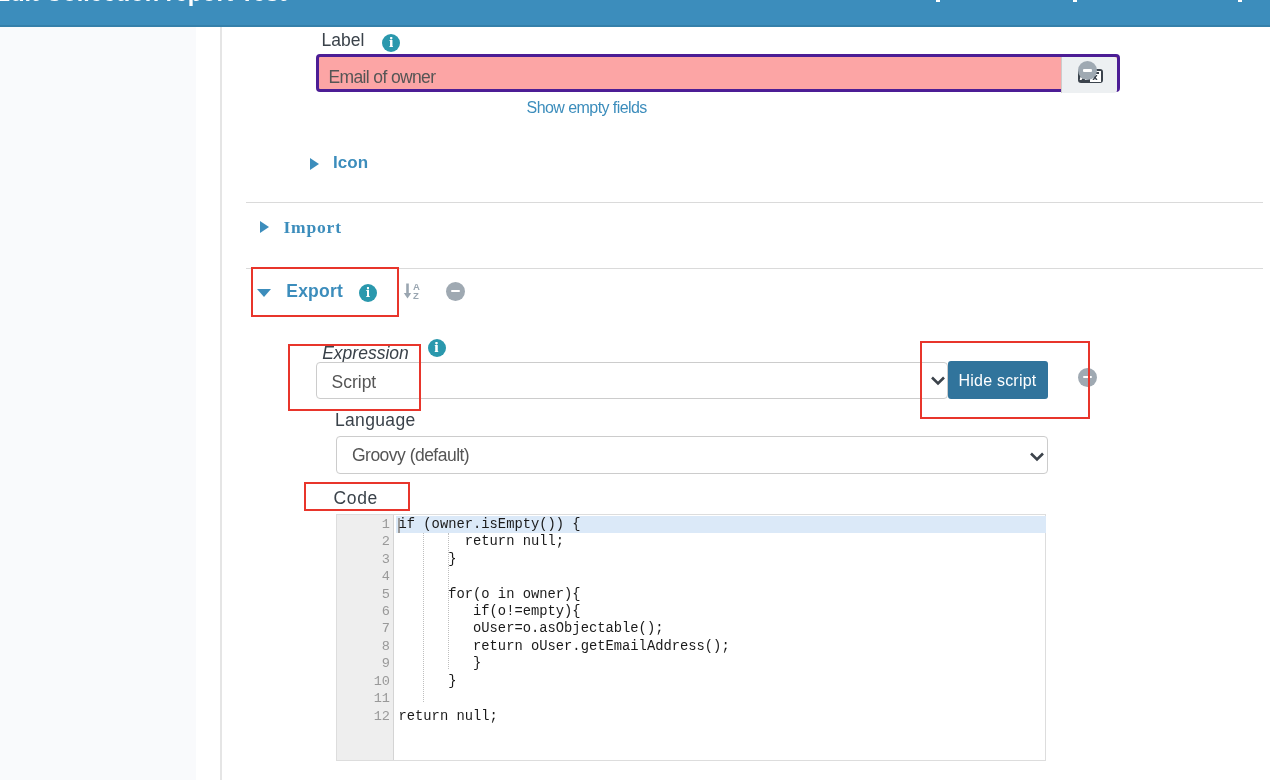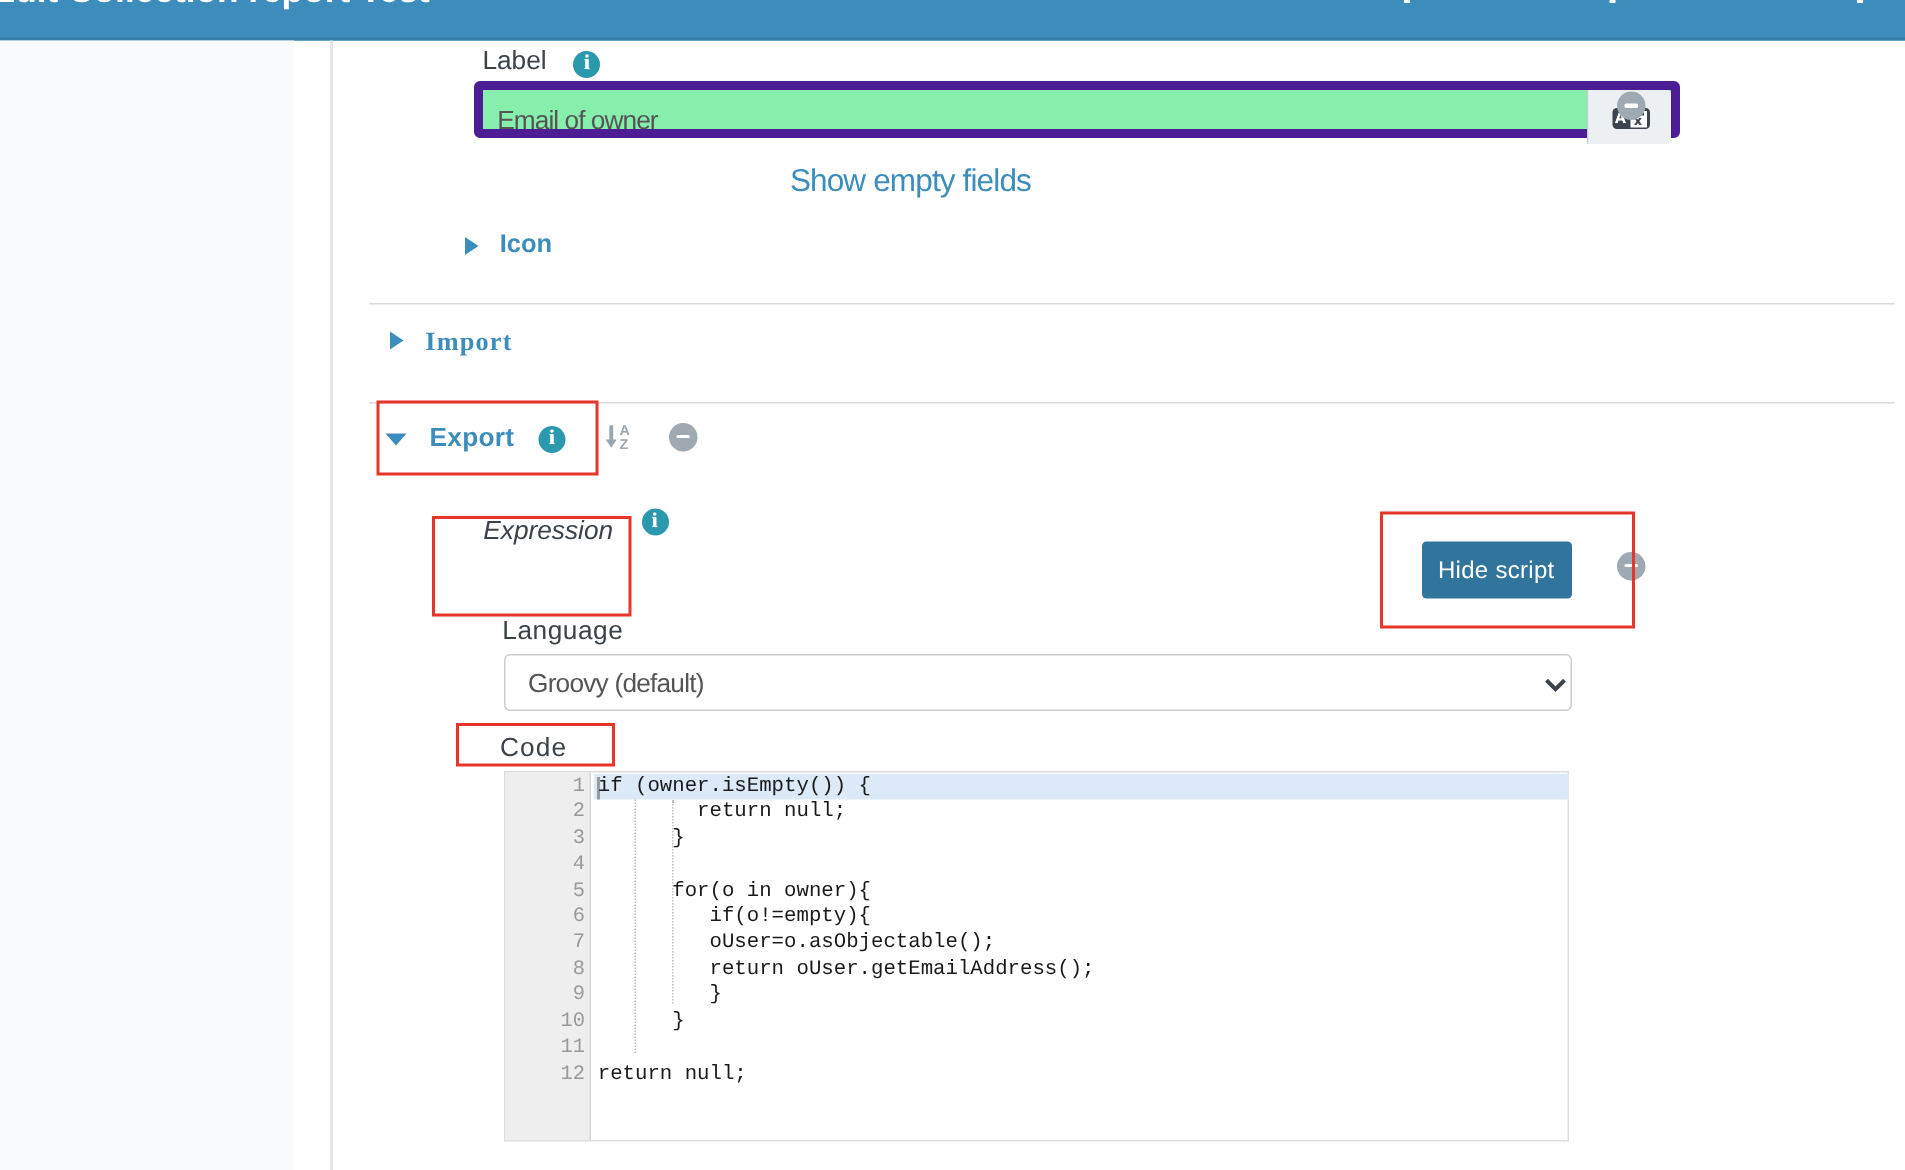--- a/index.html
+++ b/index.html
@@ -24,21 +24,21 @@
 .info { width:18px; height:18px; border-radius:50%; background:#2a98ad;
   color:#fff; text-align:center; font-family:"Liberation Serif", serif;
   font-weight:bold; font-size:14px; line-height:17.5px;
   text-shadow:0 0 0.6px #fff; }
 
 .minus { width:19px; height:19px; border-radius:50%; background:#9fa9b2; }
 .minus:after { content:""; position:absolute; left:5px; top:8.2px; width:9px;
   height:2.6px; background:#fff; border-radius:1px; }
 
 #igroup { left:315.5px; top:54px; width:804px; height:37.5px;
-  border:6px solid #4c1d95; border-radius:4px; background:#86efac; }
+  border:3px solid #4c1d95; border-radius:4px; background:#fca5a5; }
 #iaddon { position:absolute; right:0; top:0; width:55.5px; height:35.5px;
   background:#edf0f2; border-left:1px solid #ccc; border-radius:0 3px 3px 0; }
 
 #txicon { position:absolute; left:15.5px; top:12px; width:25px; height:14px;
   background:#3b434c; border-radius:3px; }
 #txicon .a { position:absolute; left:2px; top:1.8px; color:#fff;
   font-size:10.5px; font-weight:bold; line-height:11px;
   text-shadow:0 0 0.6px #fff; }
 #txicon .bx { position:absolute; right:1.5px; top:1.5px; width:11px;
   height:11px; background:#fff; }
@@ -105,21 +105,21 @@
         <span class="a">A</span>
         <span class="bx">
             <span class="x">x</span>
             <span class="mac"></span>
           </span>
       </div>
     </div>
   </div>
   <div class="abs minus" style="left:1077.5px; top:61px;"></div>
 
-  <div class="abs lbl blue" style="left:526.6px; top:110px; font-size:21px; letter-spacing:-0.57px;">Show empty fields</div>
+  <div class="abs lbl blue" style="left:526.6px; top:100px; font-size:16px; letter-spacing:-0.57px;">Show empty fields</div>
 
   <div class="abs tri-r" style="left:309.9px; top:157.9px;"></div>
   <div class="abs lbl blue bold" style="left:333.1px; top:153.9px; font-size:17px;">Icon</div>
 
   <div class="abs hline" style="left:246px; top:202px; width:1017px;"></div>
 
   <div class="abs tri-r" style="left:260px; top:220.8px;"></div>
   <div class="abs lbl blue bold" style="left:283.5px; top:218.5px; letter-spacing:0.8px;font-family:Liberation Serif, serif;">Import</div>
 
   <div class="abs hline" style="left:246px; top:267.5px; width:1017px;"></div>
@@ -133,20 +133,26 @@
     <polygon points="0.8,12 8.2,12 4.5,17.5" fill="#9aa6b1"></polygon>
     <text x="10" y="9" font-family="Liberation Sans" font-size="9.5" font-weight="bold" fill="#9aa6b1">A</text>
     <text x="10" y="18" font-family="Liberation Sans" font-size="9.5" font-weight="bold" fill="#9aa6b1">Z</text>
   </svg>
   <div class="abs minus" style="left:446px; top:281.5px;"></div>
 
   <div class="abs red" style="left:250.5px; top:266.5px; width:148.5px; height:50px;"></div>
 
   <div class="abs lbl" style="left:322.2px; top:345px;font-style:italic;">Expression</div>
   <div class="abs info" style="left:427.5px; top:338.5px;">i</div>
+  <div class="abs sel" style="left:315.5px; top:361.5px; width:632px;">
+    <div class="t" style="left:15px; top:11.5px;">Script</div>
+    <svg class="chev" style="left:613px; top:12px;" width="16" height="12" viewBox="0 0 16 12">
+      <polyline points="2,2.5 8,8.5 14,2.5" fill="none" stroke="#3c434b" stroke-width="2.6"></polyline>
+    </svg>
+  </div>
   <div class="abs" id="hidebtn">
       <span>Hide script</span>
     </div>
   <div class="abs minus" style="left:1077.5px; top:367.5px;"></div>
   <div class="abs red" style="left:287.5px; top:343.7px; width:133px; height:67.5px;"></div>
   <div class="abs red" style="left:919.5px; top:340.5px; width:170.5px; height:78.5px;"></div>
 
   <div class="abs lbl" style="left:334.9px; top:411.9px; letter-spacing:0.35px;">Language</div>
   <div class="abs sel" style="left:335.5px; top:435.5px; width:712px; height:38.5px;">
     <div class="t" style="left:15.5px; top:10.5px; letter-spacing:-0.52px;">Groovy (default)</div>

